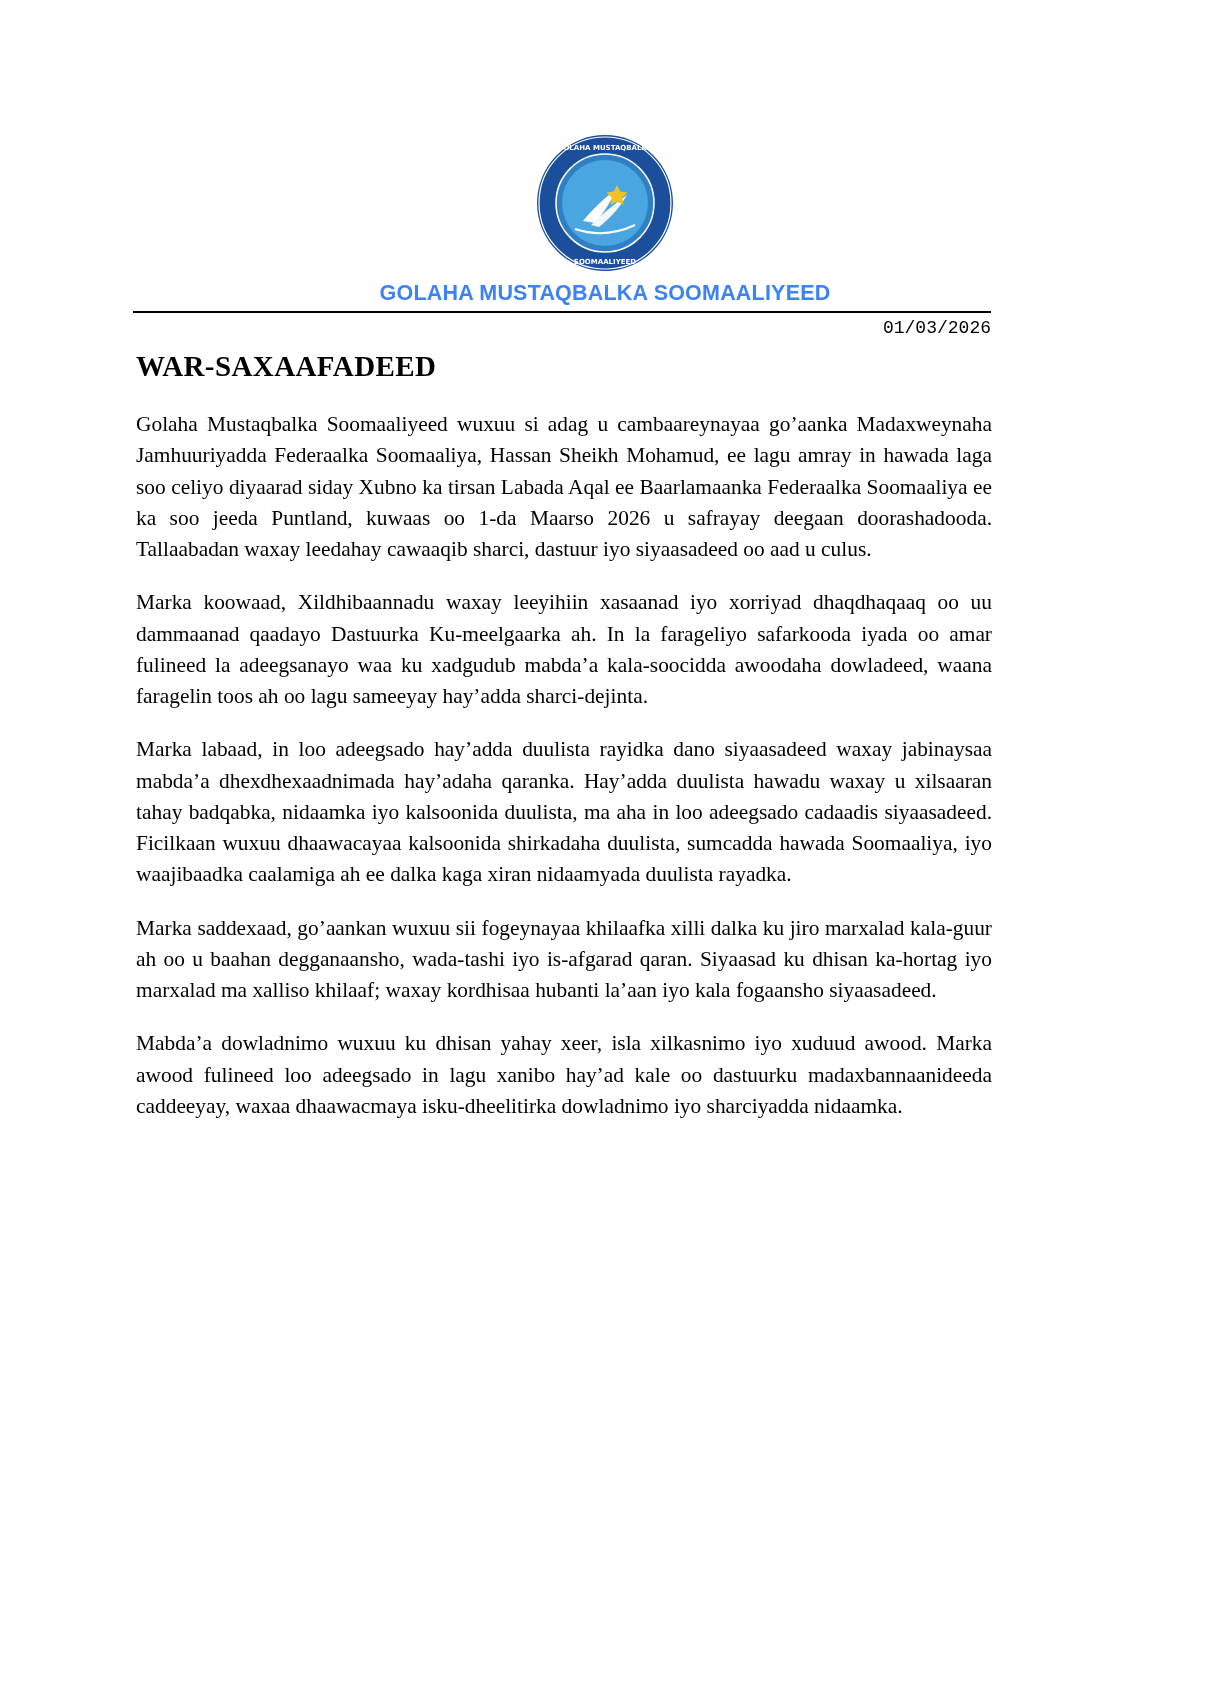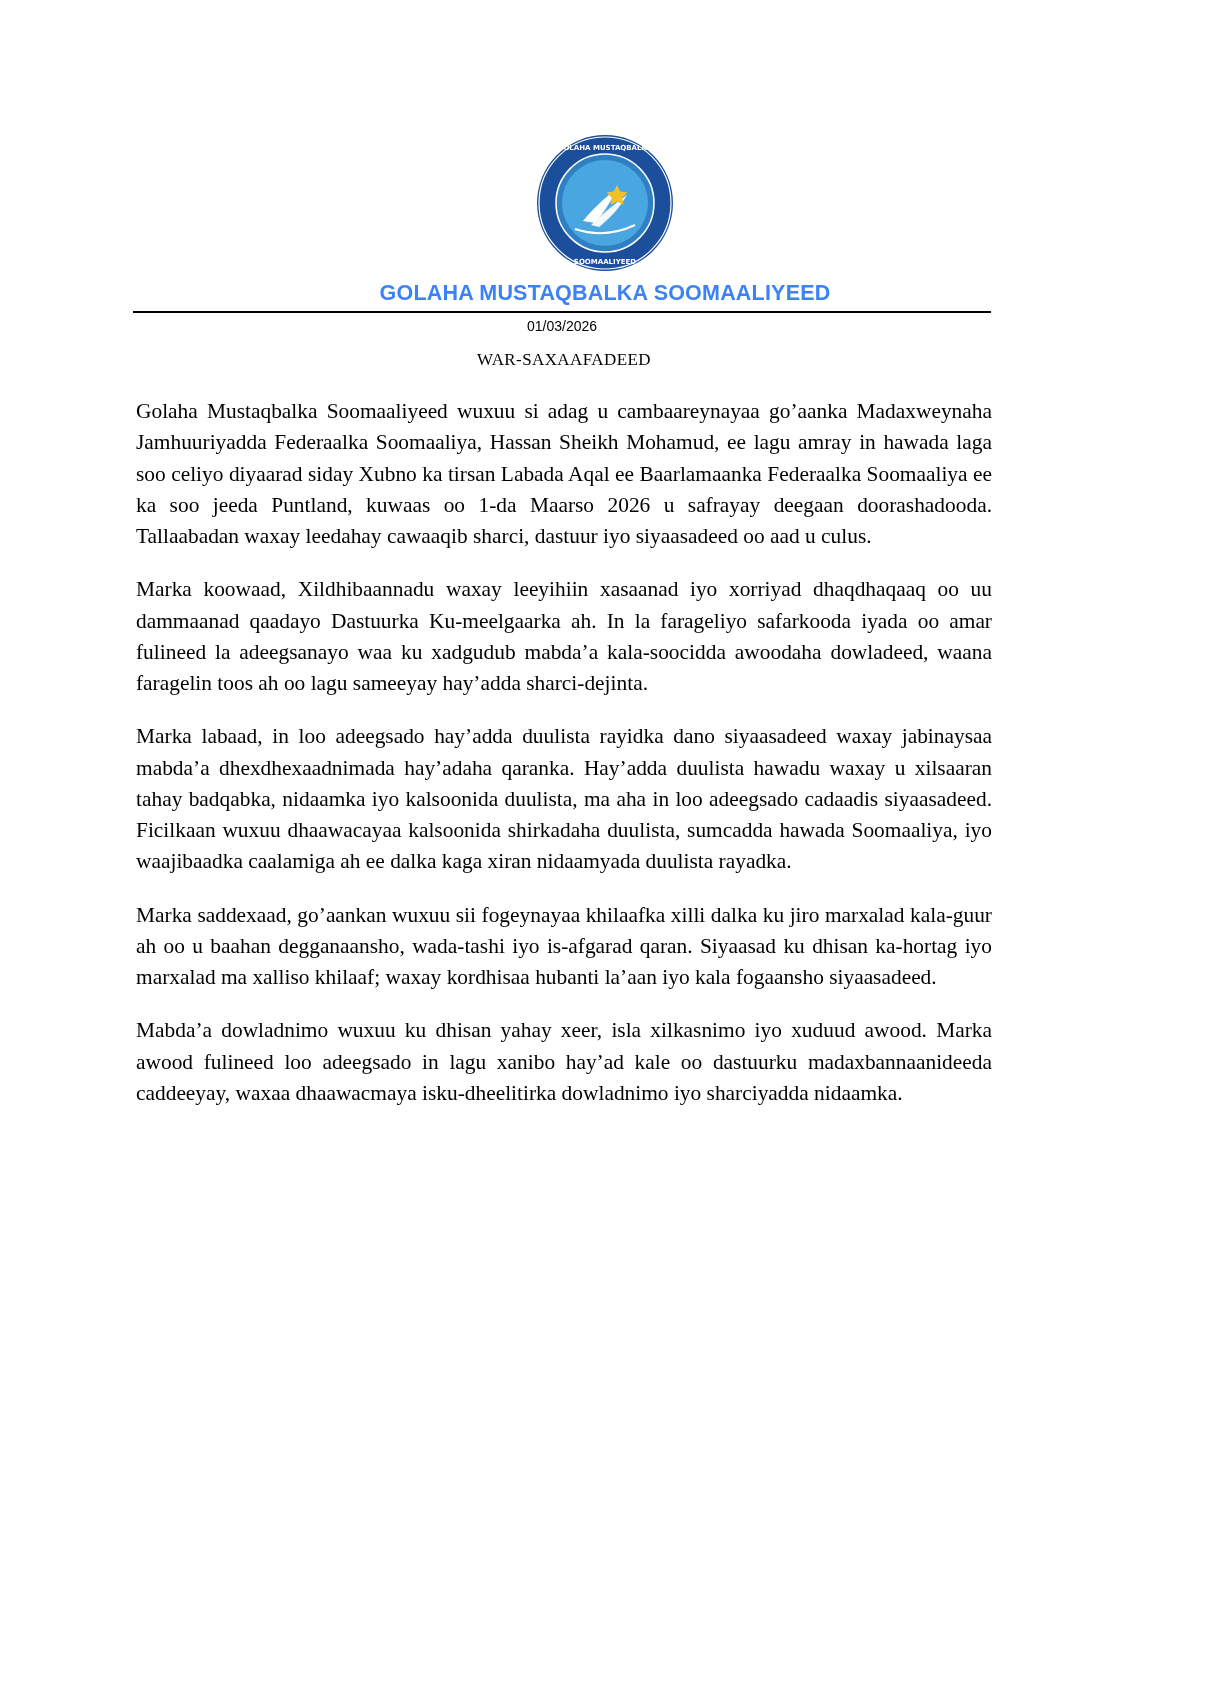--- a/index.html
+++ b/index.html
@@ -58,37 +58,36 @@
     left: 133px;
     width: 858px;
     height: 2px;
     background: #000;
   }
   .doc-date {
     position: absolute;
     top: 318px;
     left: 133px;
     width: 858px;
-    text-align: center;
-    font-family: Liberation Sans, sans-serif;
-    font-size: 14px;
+    text-align: right;
+    font-family: Liberation Mono, monospace;
+    font-size: 18px;
     color: #000;
   }
 
   
   .content {
     position: absolute;
     top: 350px;
     left: 136px;
     width: 856px;
   }
   .doc-heading {
-    text-align: center;
-    font-weight: normal;
-    font-size: 17px;
+    font-weight: bold;
+    font-size: 29px;
     letter-spacing: 0.4px;
     margin: 0 0 26px 0;
   }
   p.para {
     margin: 17px 0 22px 0;
     font-size: 21.4px;
     line-height: 1.46;
     text-align: justify;
     text-justify: inter-word;
     hyphens: none;

